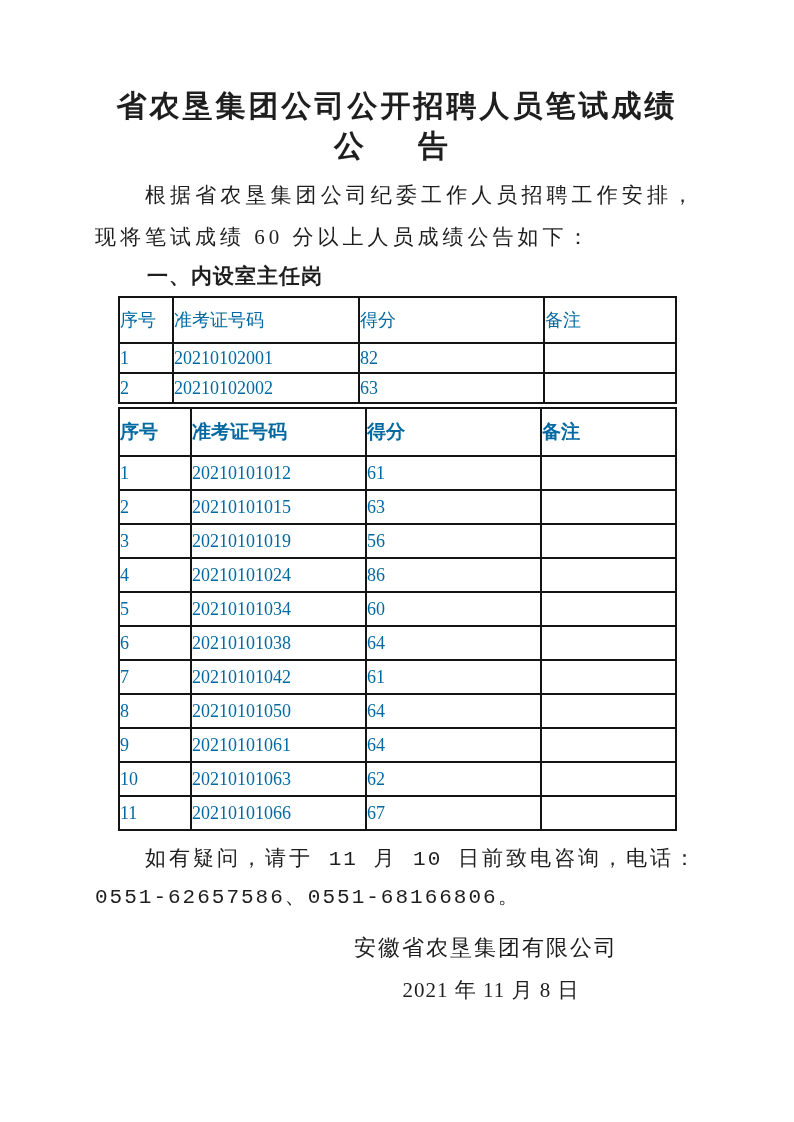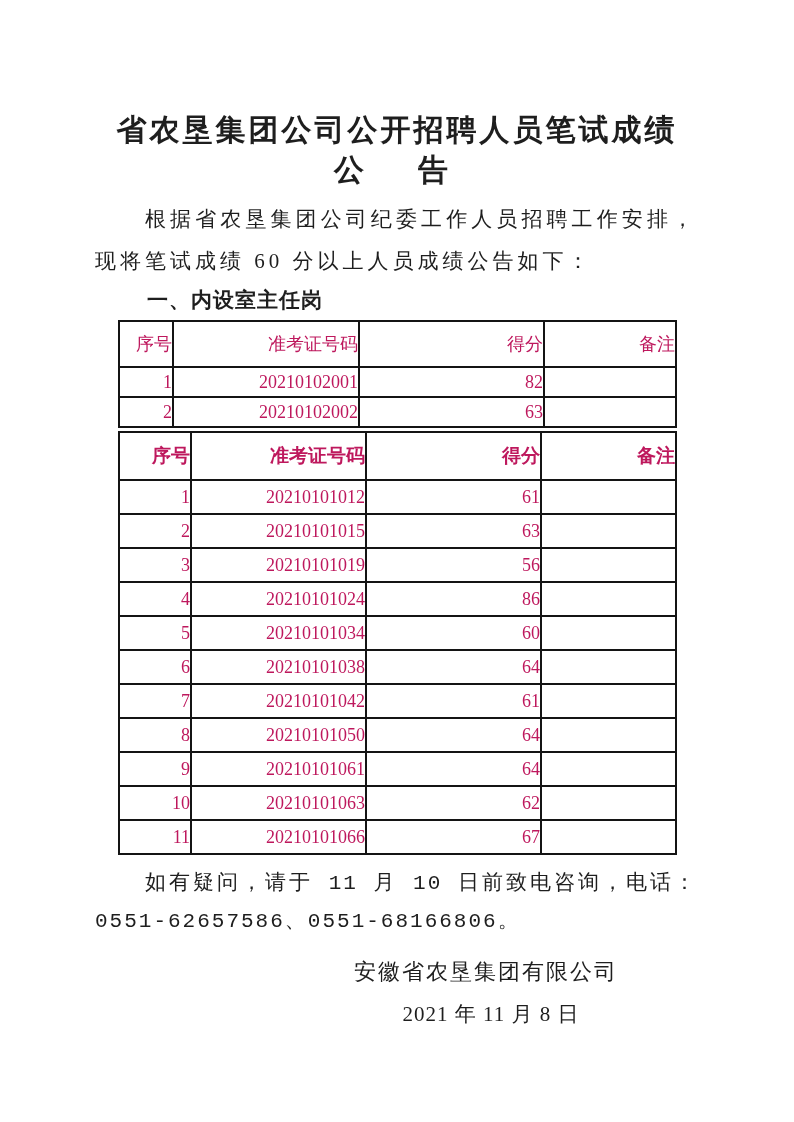--- a/index.html
+++ b/index.html
@@ -5,21 +5,21 @@
   html, body {
     margin: 0;
     padding: 0;
     background: #ffffff;
   }
   .page {
     position: relative;
     width: 794px;
     height: 1024px;
     box-sizing: border-box;
-    padding-top: 112px;
+    padding-top: 88px;
     background: #ffffff;
     color: #1e1e1e;
     font-family: "Liberation Serif", "DejaVu Serif", serif;
     overflow: hidden;
   }
   .doc-title {
     margin: 0;
     text-align: center;
     font-size: 30px;
     font-weight: bold;
@@ -52,25 +52,25 @@
     letter-spacing: 1px;
   }
   table.score-table {
     border-collapse: collapse;
     margin: 6px 0 0 23px;
     table-layout: fixed;
   }
   table.score-table th,
   table.score-table td {
     border: 2px solid #141414;
-    text-align: right;
+    text-align: left;
     vertical-align: middle;
     padding: 0;
     font-size: 18px;
-    color: #be185d;
+    color: #0369a1;
   }
   table.t1 th { height: 44px; font-weight: normal; }
   table.t1 td { height: 28px; }
   table.t2 { margin-top: 3px; }
   table.t2 th { height: 46px; font-weight: bold; font-size: 19px; }
   table.t2 td { height: 32px; }
   .closing {
     margin: 10px 0 16px 0;
     font-size: 21px;
     line-height: 38px;

